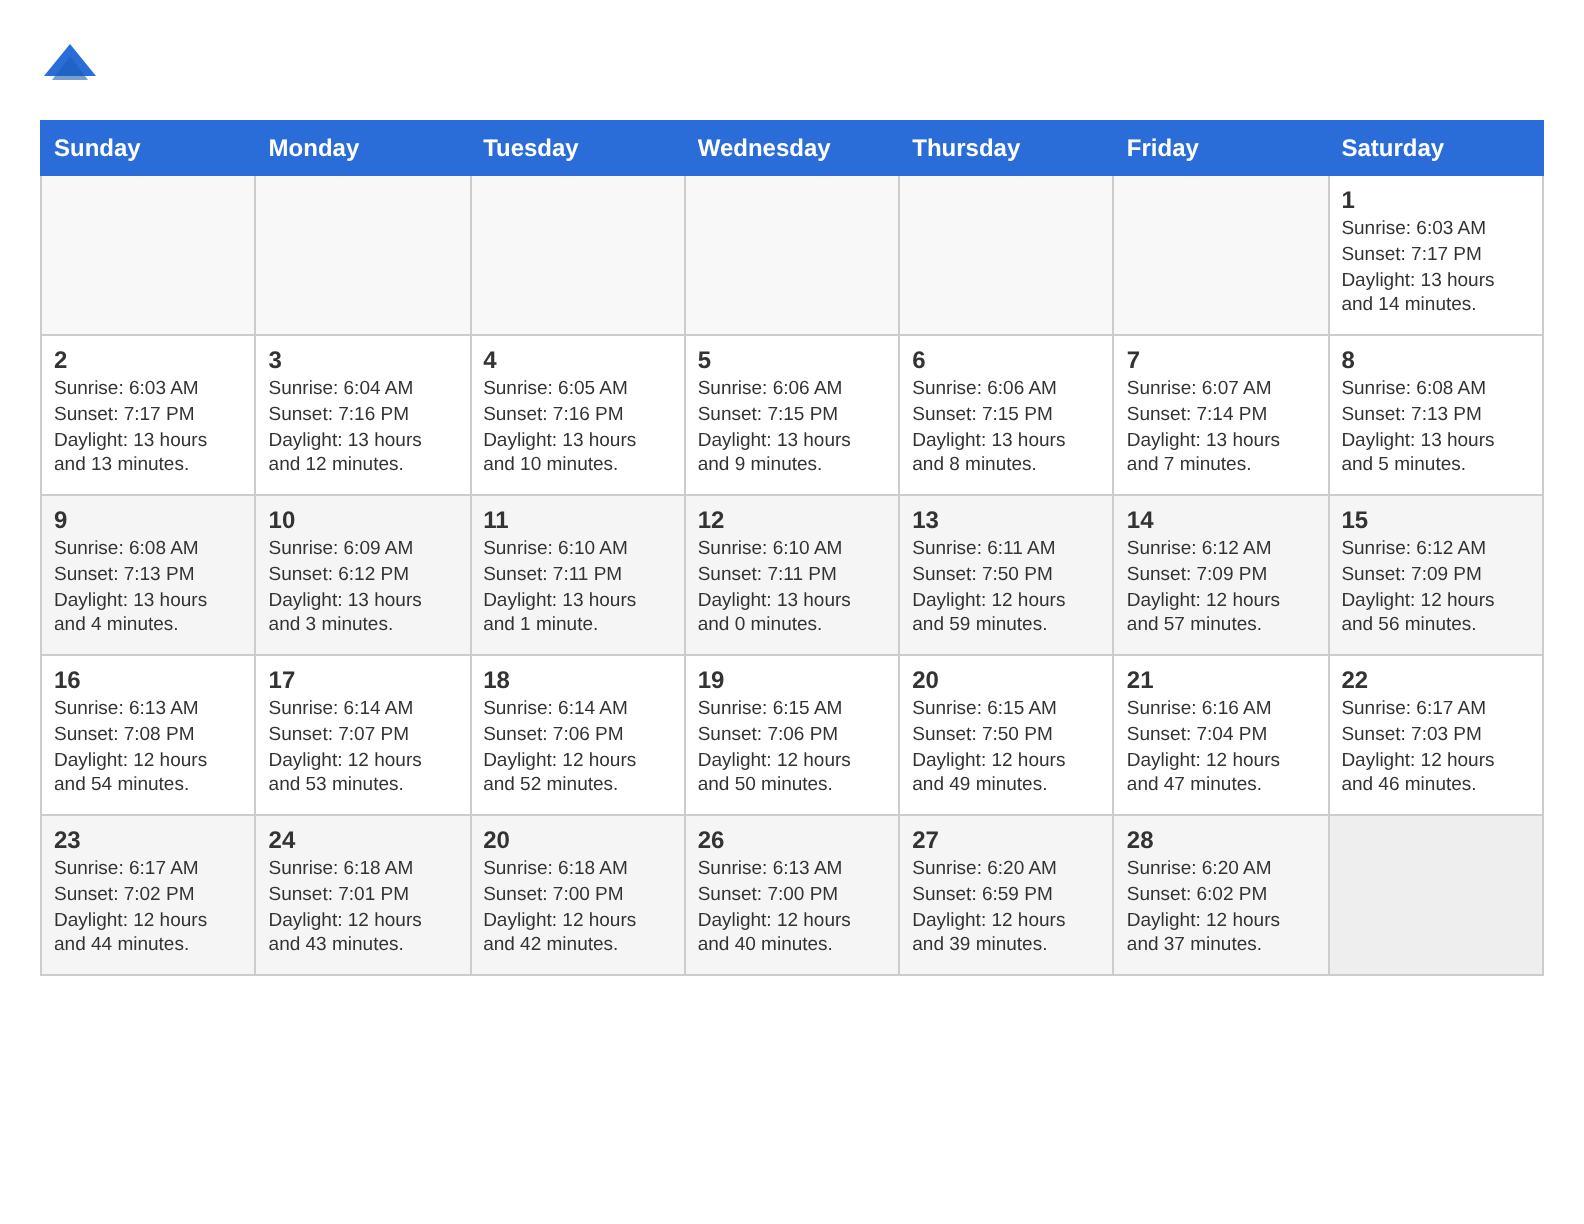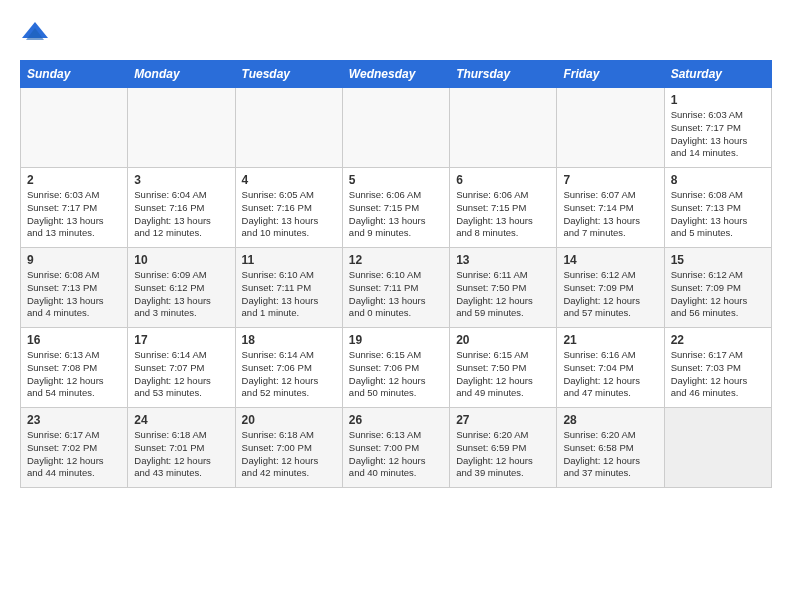--- a/index.html
+++ b/index.html
@@ -53,21 +53,20 @@
       border: 1px solid #ccc;
     }
     .calendar th {
       background-color: #2a6dd9;
       color: white;
       font-size: 12px;
       font-weight: bold;
       padding: 6px 6px;
       text-align: left;
       border: 1px solid #2a6dd9;
-      font-style: italic;
     }
     .calendar td {
       vertical-align: top;
       padding: 5px 6px;
       border: 1px solid #ccc;
       width: calc(100% / 7);
       height: 80px;
       background: #fff;
       font-size: 10px;
       color: #333;
@@ -326,20 +325,20 @@
         <td>
           <div class="day-number">27</div>
           <div class="day-info">Sunrise: 6:20 AM
 Sunset: 6:59 PM
 Daylight: 12 hours
 and 39 minutes.</div>
         </td>
         <td>
           <div class="day-number">28</div>
           <div class="day-info">Sunrise: 6:20 AM
-Sunset: 6:58 PM
+Sunset: 6:02 PM
 Daylight: 12 hours
 and 37 minutes.</div>
         </td>
         <td class="empty"></td>
       </tr>
     </tbody>
 </table>
 
 </body></html>

